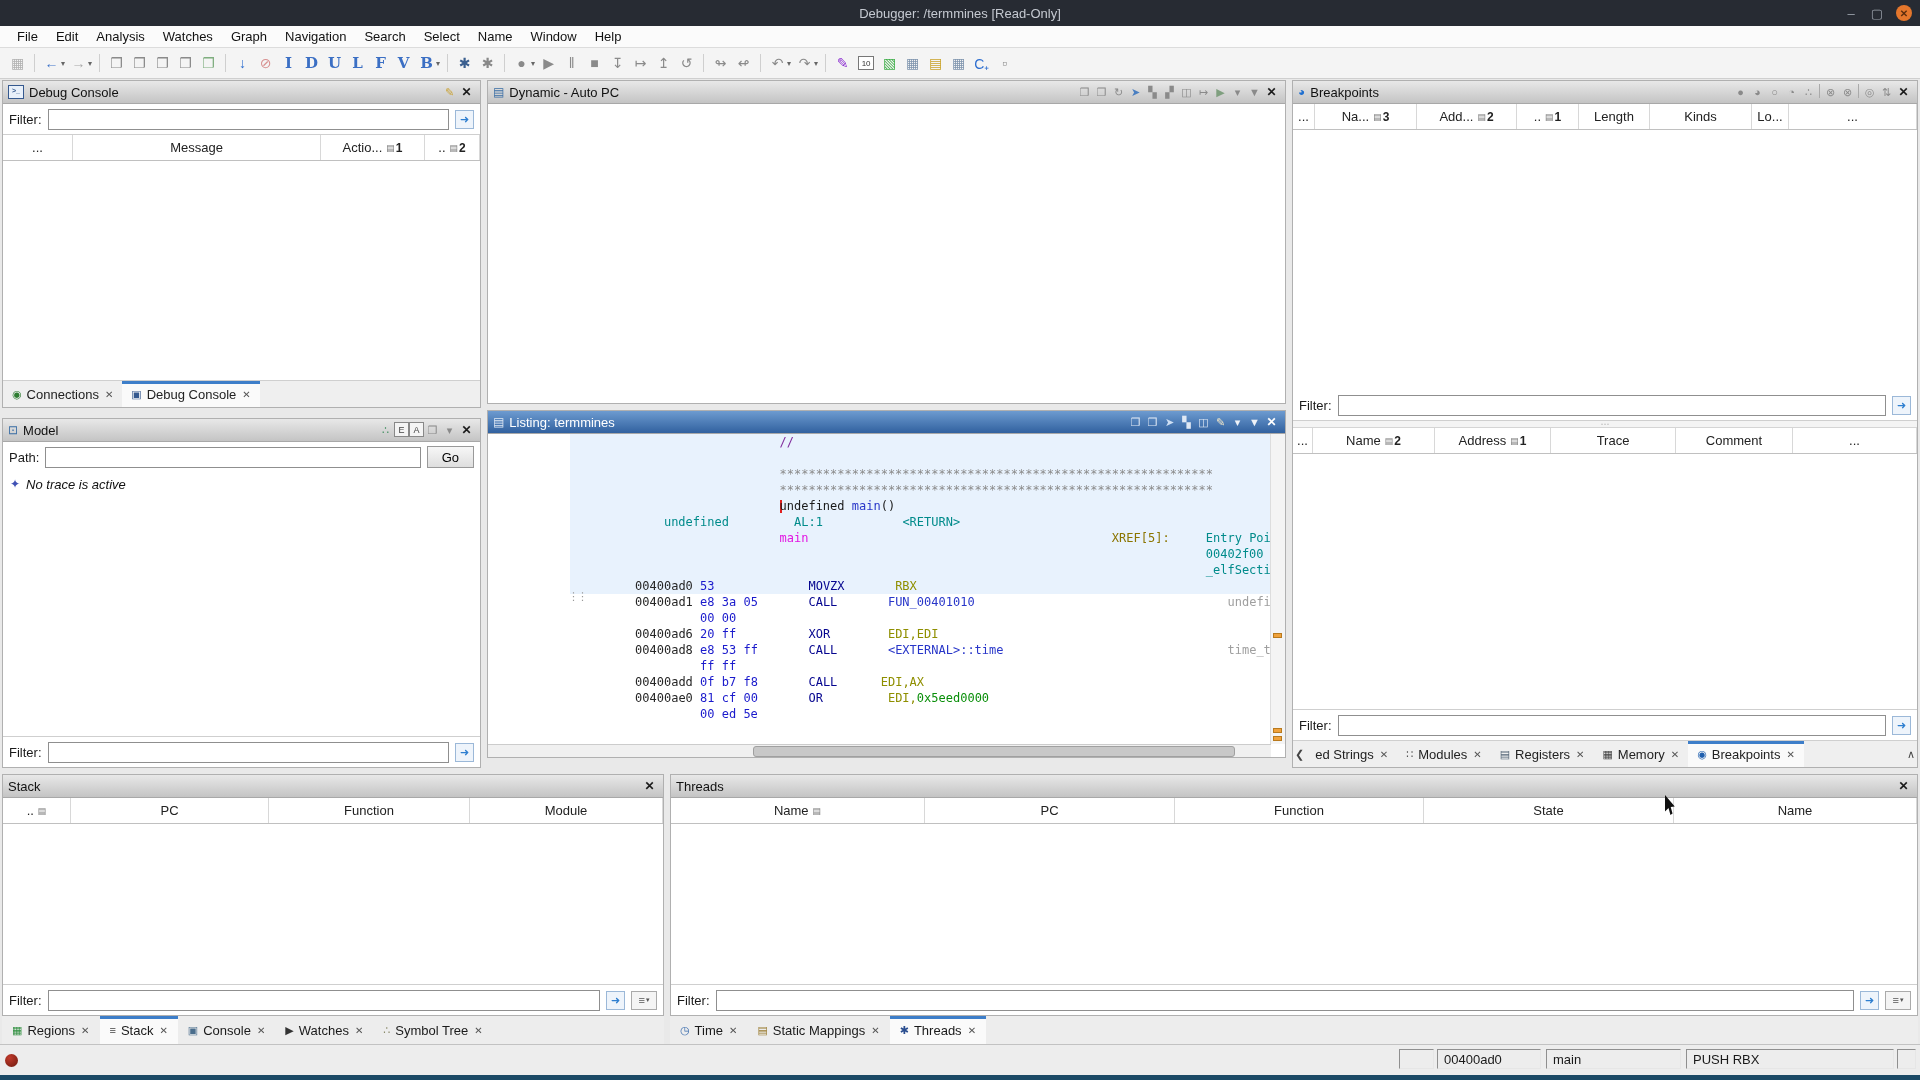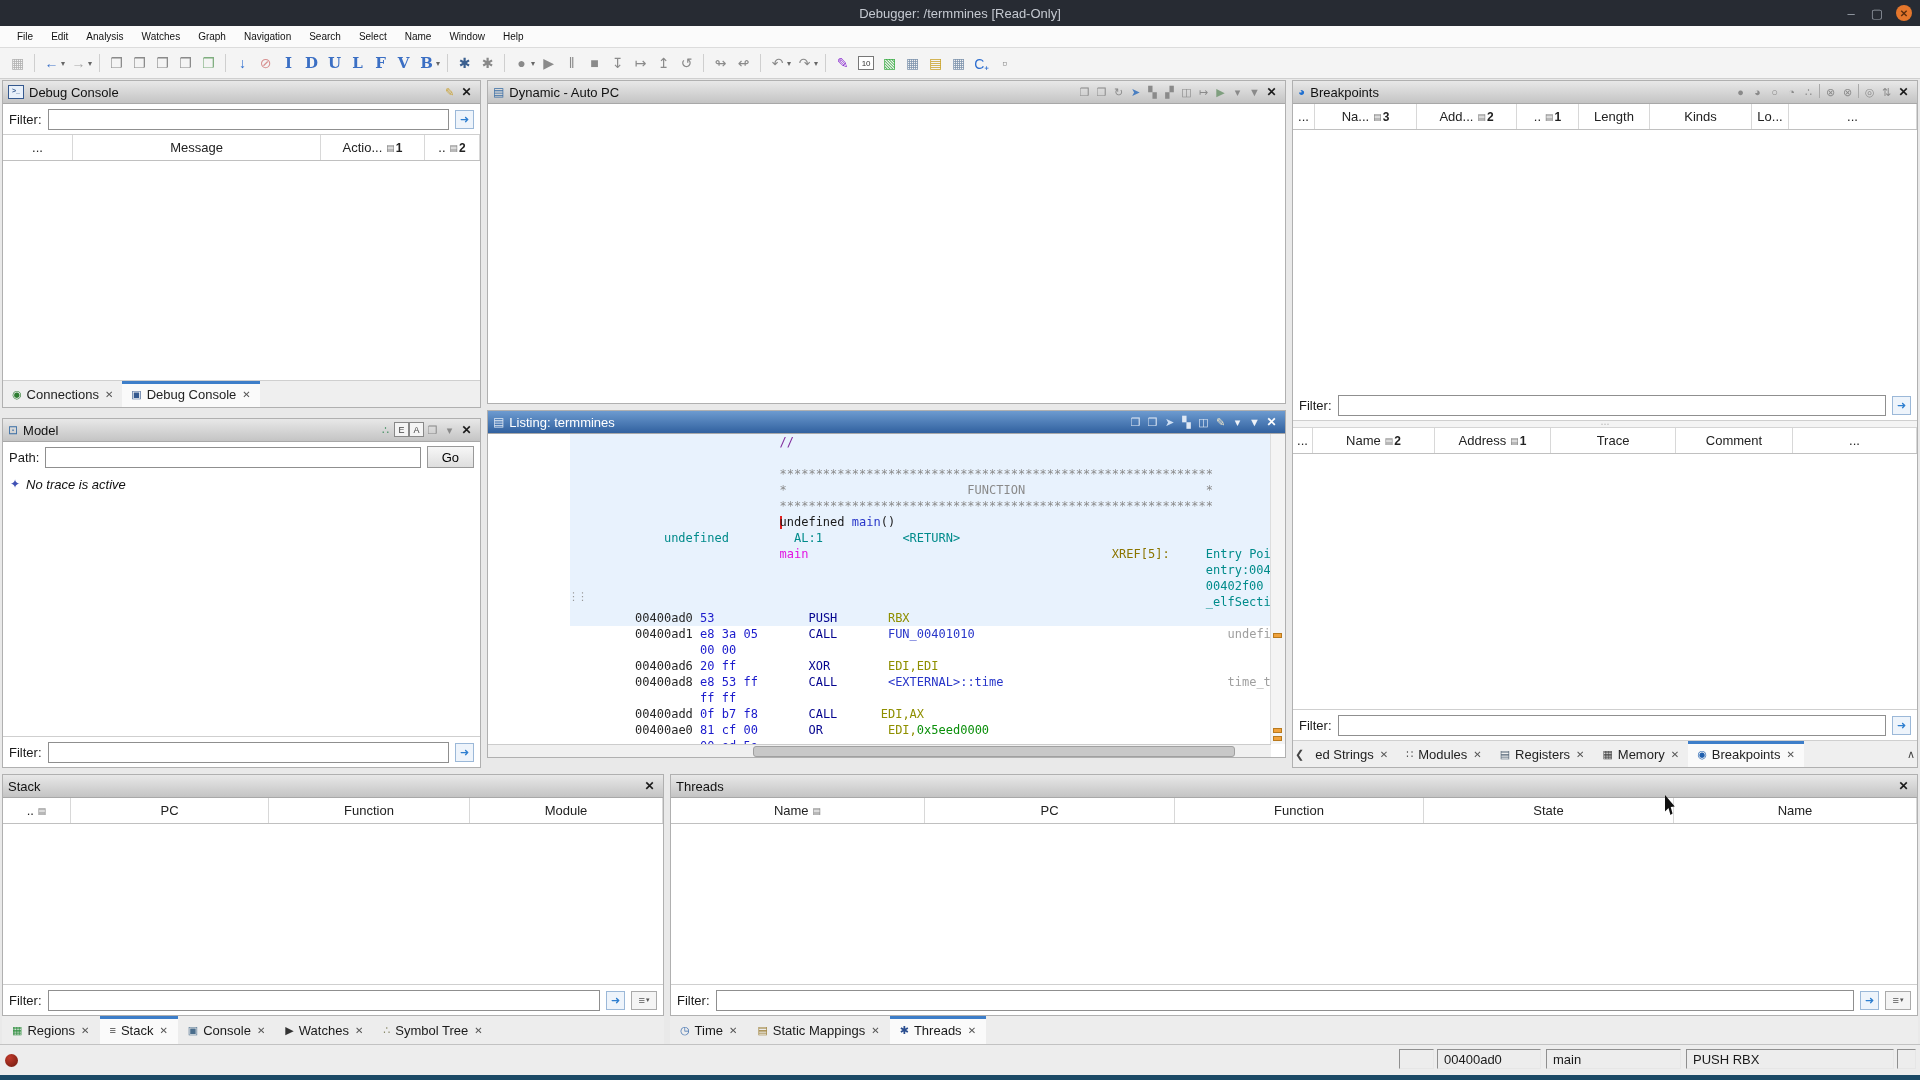--- a/index.html
+++ b/index.html
@@ -8,21 +8,21 @@
   
   .titlebar{position:absolute;left:0;top:0;width:1920px;height:26px;background:#272b33;
             display:flex;align-items:center;justify-content:center;color:#c5c9d1;font-size:13px;}
   .tb-controls{position:absolute;right:8px;top:0;height:26px;display:flex;align-items:center;gap:12px;}
   .tb-min,.tb-max{color:#9aa0aa;font-size:13px;width:14px;text-align:center;}
   .tb-close{width:16px;height:16px;border-radius:50%;background:#e4762c;color:#5c2d0e;font-size:10px;
             display:flex;align-items:center;justify-content:center;font-weight:bold;}
   
   .menubar{position:absolute;left:0;top:26px;width:1920px;height:22px;background:#fbfbfb;
            border-bottom:1px solid #dcdcdc;display:flex;align-items:center;padding-left:8px;box-sizing:border-box;}
-  .mitem{padding:0 9px;font-size:10px;color:#111;}
+  .mitem{padding:0 9px;font-size:13px;color:#111;}
   .toolbar{position:absolute;left:0;top:48px;width:1920px;height:31px;background:#f4f4f4;
            border-bottom:1px solid #cfcfcf;display:flex;align-items:center;padding-left:6px;box-sizing:border-box;}
   .ticon{width:21px;height:21px;display:inline-flex;align-items:center;justify-content:center;
          font-size:14px;color:#8a8a8a;margin:0 1px;}
   .ticon.serif{font-family:"DejaVu Serif",serif;font-weight:bold;font-size:15px;}
   .ticon.tbox{border:1px solid #777;width:14px;height:12px;font-size:8px;color:#333;background:#fff;margin:0 4px;}
   .tdd{font-size:8px;color:#666;margin:0 2px 0 -2px;}
   .tsep{width:1px;height:18px;background:#cfcfcf;margin:0 5px;display:inline-block;}
   
   .panel{position:absolute;background:#fff;border:1px solid #b0b0b0;box-sizing:border-box;
@@ -308,29 +308,27 @@
         <span class="hic" style="color: rgb(238, 242, 248);">▼</span>
         <span class="hic hx" style="color: rgb(255, 255, 255);">✕</span>
       </span>
   </div>
   <div class="lbody">
     <div class="lgutter"></div>
     <div class="lcontent">
         <div class="line hl"><span class="c-com">                             //</span></div>
         <div class="line hl"><span></span></div>
         <div class="line hl"><span>                             </span><span class="c-ban">************************************************************</span></div>
-        <div class="line hl"><span>                             </span><span class="c-ban">*                         FUNCTION                         *</span></div>
         <div class="line hl"><span>                             </span><span class="c-ban">************************************************************</span></div>
         <div class="line hl"><span>                             </span><span class="lcur"></span><span class="c-kw">undefined </span><span class="c-fn">main</span><span class="c-kw">()</span></div>
         <div class="line hl"><span>             </span><span class="c-type">undefined</span><span>         </span><span class="c-type">AL:1</span><span>           </span><span class="c-type">&lt;RETURN&gt;</span></div>
         <div class="line hl"><span>                             </span><span class="c-lbl">main</span><span>                                          </span><span class="c-xref">XREF[5]:</span><span>     </span><span class="c-type">Entry Poi</span></div>
-        <div class="line hl"><span>                                                                                        </span><span class="c-type">entry:004</span></div>
         <div class="line hl"><span>                                                                                        </span><span class="c-type">00402f00</span></div>
         <div class="line hl"><span>                                                                                        </span><span class="c-type">_elfSecti</span></div>
-        <div class="line hl"><span>         </span><span class="c-addr">00400ad0</span><span> </span><span class="c-byte">53</span><span>             </span><span class="c-mn">PUSH</span><span>       </span><span class="c-reg">RBX</span></div>
+        <div class="line hl"><span>         </span><span class="c-addr">00400ad0</span><span> </span><span class="c-byte">53</span><span>             </span><span class="c-mn">MOVZX</span><span>       </span><span class="c-reg">RBX</span></div>
         <div class="line"><span>         </span><span class="c-addr">00400ad1</span><span> </span><span class="c-byte">e8 3a 05</span><span>       </span><span class="c-mn">CALL</span><span>       </span><span class="c-ext">FUN_00401010</span><span>                                   </span><span class="c-ann">undefin</span></div>
         <div class="line"><span>                  </span><span class="c-byte">00 00</span></div>
         <div class="line"><span>         </span><span class="c-addr">00400ad6</span><span> </span><span class="c-byte">20 ff</span><span>          </span><span class="c-mn">XOR</span><span>        </span><span class="c-reg">EDI,EDI</span></div>
         <div class="line"><span>         </span><span class="c-addr">00400ad8</span><span> </span><span class="c-byte">e8 53 ff</span><span>       </span><span class="c-mn">CALL</span><span>       </span><span class="c-ext">&lt;EXTERNAL&gt;::time</span><span>                               </span><span class="c-ann">time_t</span></div>
         <div class="line"><span>                  </span><span class="c-byte">ff ff</span></div>
         <div class="line"><span>         </span><span class="c-addr">00400add</span><span> </span><span class="c-byte">0f b7 f8</span><span>       </span><span class="c-mn">CALL</span><span>      </span><span class="c-reg">EDI,AX</span></div>
         <div class="line"><span>         </span><span class="c-addr">00400ae0</span><span> </span><span class="c-byte">81 cf 00</span><span>       </span><span class="c-mn">OR</span><span>         </span><span class="c-reg">EDI,</span><span class="c-imm">0x5eed0000</span></div>
         <div class="line"><span>                  </span><span class="c-byte">00 ed 5e</span></div>
       </div>
     <span class="lhandle">⋮⋮</span>

